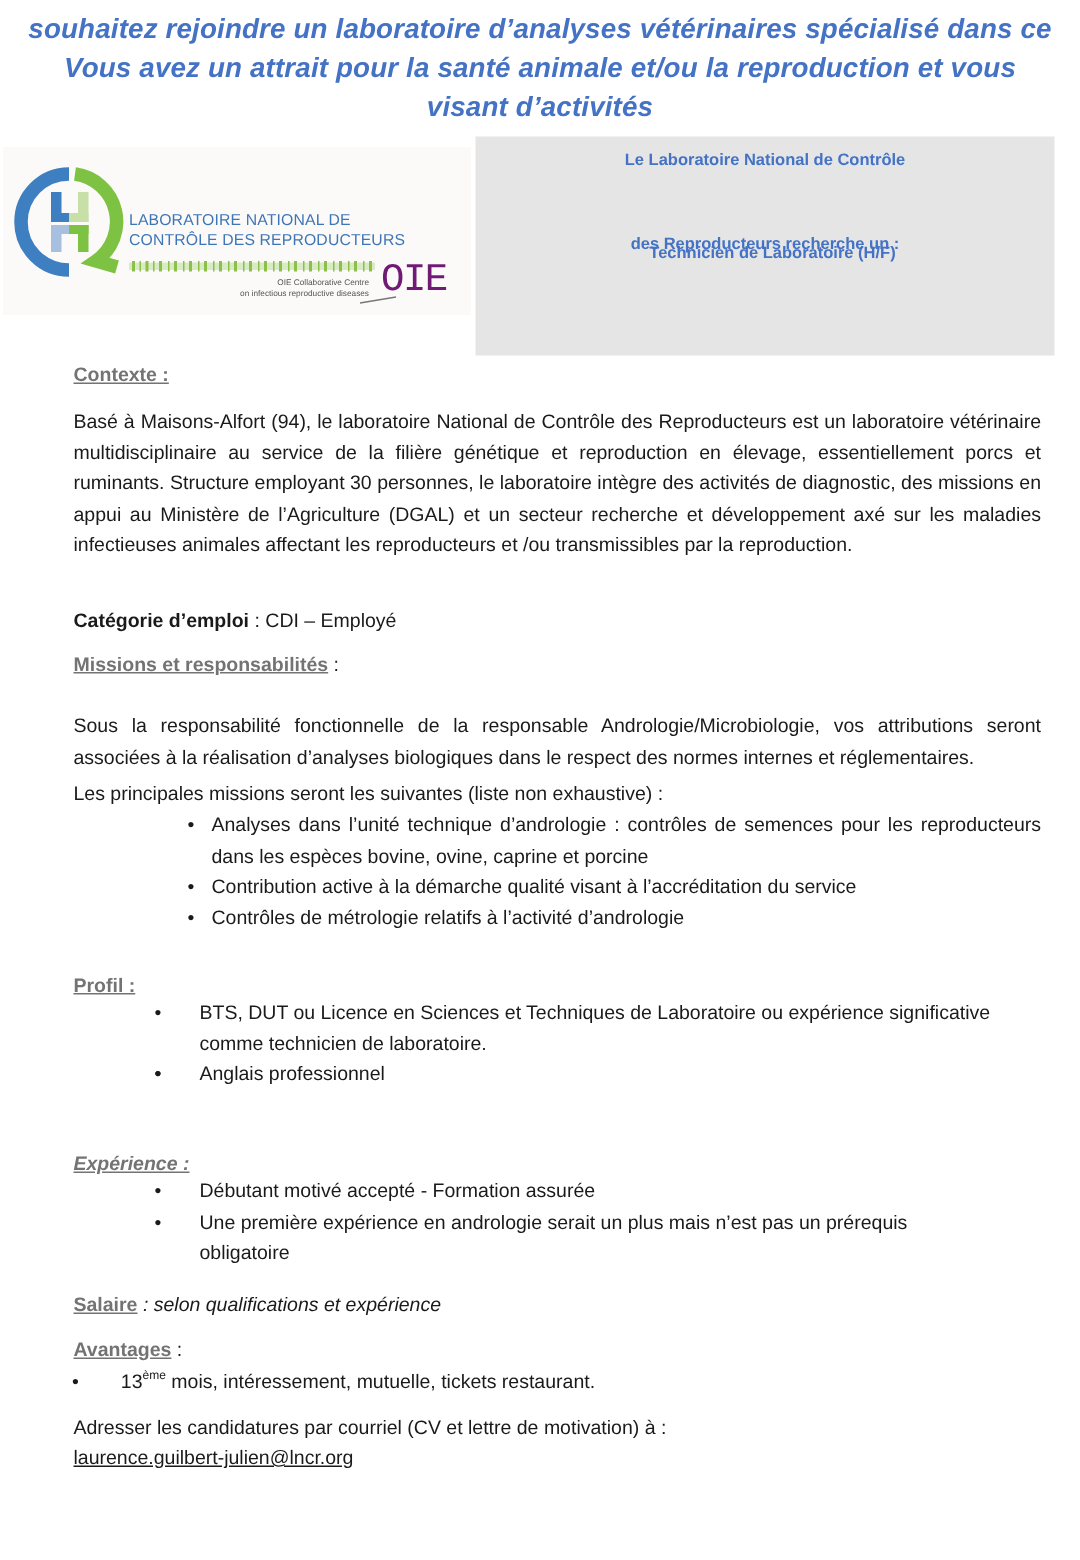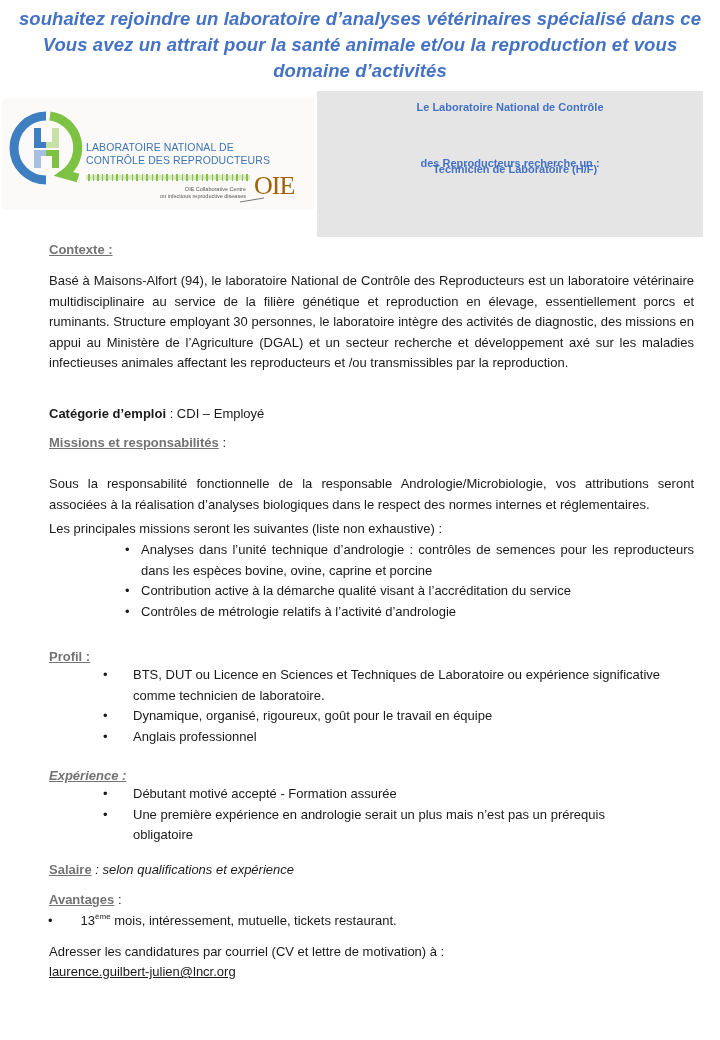--- a/index.html
+++ b/index.html
@@ -24,21 +24,21 @@
       letter-spacing: 0.1px;
     }
     .logo-title span { display: block; }
     .logo-sub {
       position: absolute; left: 132px; top: 88px; width: 112px; text-align: right;
       font-size: 5.5px; line-height: 6.5px; color: #555;
     }
     .logo-sub span { display: block; }
     .oie {
       position: absolute; left: 252px; top: 73px;
-      font-family: Liberation Serif, serif; color: #a16207; font-size: 26px; letter-spacing: -1px;
+      font-family: Liberation Mono, monospace; color: #701a75; font-size: 26px; letter-spacing: -1px;
     }
     .title-box {
       position: absolute; left: 317px; top: 91px; width: 386px; height: 146px;
       background: #e5e5e5; color: #4472c4; font-weight: bold; text-align: center;
       font-size: 11px;
     }
     .title-box .l1 { position: absolute; left: 0; width: 100%; top: 10px; }
     .title-box .l2 { position: absolute; left: 0; width: 100%; top: 37px; margin-top: 29px; }
     .title-box .l3 { position: absolute; left: 0; width: 100%; top: 72px; padding-left: 10px; box-sizing: border-box; }
     .title-box .l4 { position: absolute; left: 0; width: 100%; top: 106px; }
@@ -57,21 +57,21 @@
     .bold { font-weight: bold; }
     .email { text-decoration: underline; color: #1a1a1a; }
     sup { font-size: 8px; line-height: 0; vertical-align: 6px; }
   </style>
 </head>
 <body>
 
 <div class="headline">
   <span>souhaitez rejoindre un laboratoire d’analyses vétérinaires spécialisé dans ce</span>
   <span>Vous avez un attrait pour la santé animale et/ou la reproduction  et vous</span>
-  <span>domaine d’activités</span>
+  <span>visant d’activités</span>
 </div>
 
 <div class="logo">
   <svg width="312" height="112" viewBox="0 0 312 112">
 
     <path d="M44 18 A32 32 0 0 0 44 82" fill="none" stroke="#3e7fc1" stroke-width="9"></path>
 
     <path d="M48 18 A32 32 0 0 1 62 76 L76 80" fill="none" stroke="#7dc242" stroke-width="9"></path>
 
     <rect x="32" y="30" width="7" height="20" fill="#3e7fc1"></rect>
@@ -161,21 +161,21 @@
     <li style="padding-left:16px;"><span class="dot">•</span><span>Analyses dans l’unité technique d’andrologie : contrôles de semences pour les reproducteurs  dans les espèces bovine, ovine, caprine et porcine</span></li>
     <li style="padding-left:16px;"><span class="dot">•</span><span>Contribution  active à la démarche qualité visant à l’accréditation du service</span></li>
     <li style="padding-left:16px;"><span class="dot">•</span><span>Contrôles de métrologie relatifs à l’activité d’andrologie</span></li>
   </ul>
 
   <div class="abs" style="top:407px;">
     <span class="sec-head">Profil :</span>
   </div>
   <ul class="b abs" style="top:425px; left:54px; width:560px;">
     <li style="padding-left:30px;"><span class="dot">•</span><span>BTS, DUT ou Licence en Sciences et Techniques de Laboratoire ou expérience significative comme technicien de laboratoire.</span></li>
-    <li style="padding-left:30px;"><span class="dot">•</span><span>Dynamique,  organisé, rigoureux, goût pour  le travail en équipe</span></li>
+    <li style="padding-left:30px;"><span class="dot">•</span></li>
     <li style="padding-left:30px;"><span class="dot">•</span><span>Anglais professionnel</span></li>
   </ul>
 
   <div class="abs" style="top:526px;">
     <span class="sec-head" style="font-style:italic;">Expérience :</span>
   </div>
   <ul class="b abs" style="top:544px; left:54px; width:560px;">
     <li style="padding-left:30px;"><span class="dot">•</span><span>Débutant motivé  accepté - Formation  assurée</span></li>
     <li style="padding-left:30px;"><span class="dot">•</span><span>Une première  expérience en andrologie  serait un plus mais n’est pas un prérequis obligatoire</span></li>
   </ul>

